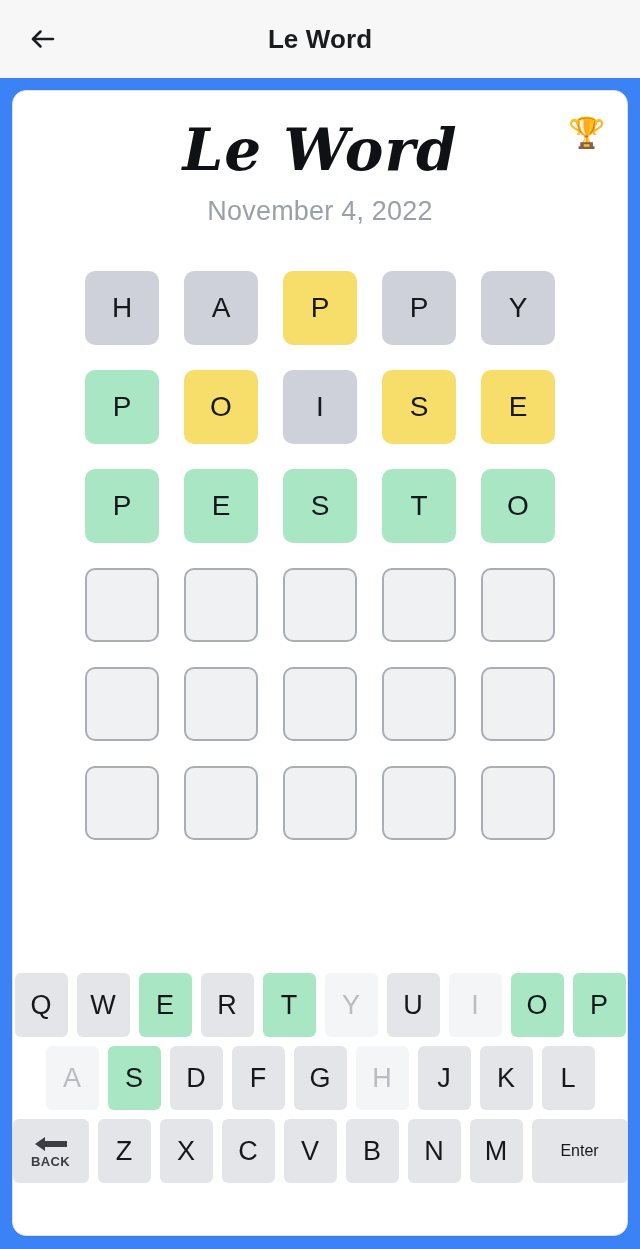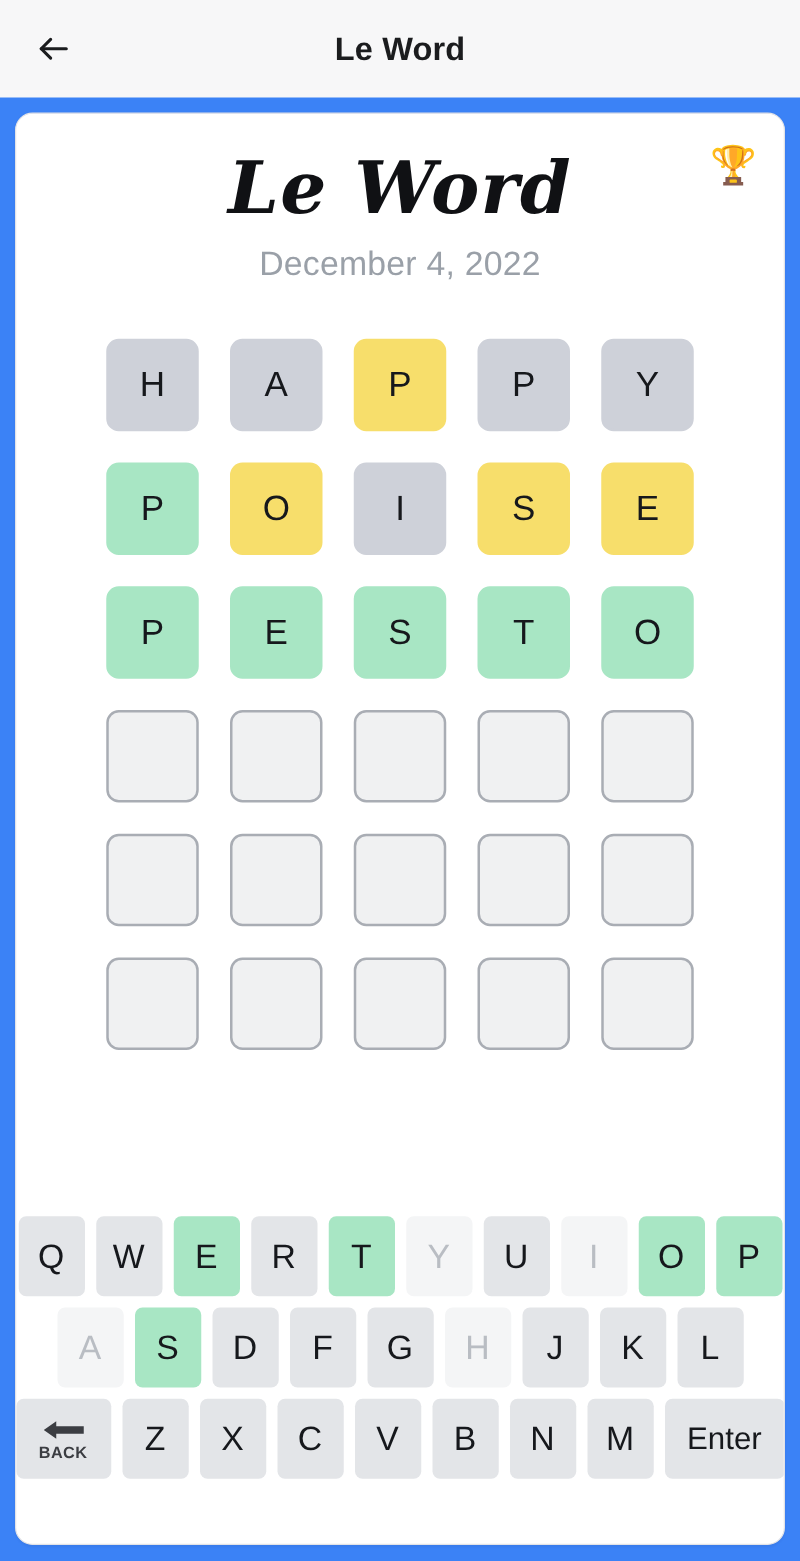--- a/index.html
+++ b/index.html
@@ -166,21 +166,21 @@
     justify-content: center;
     font-family: "Liberation Sans", sans-serif;
     font-size: 27px;
     color: #16181c;
     cursor: pointer;
     user-select: none;
     flex: none;
   }
   .key.correct { background: #a8e6c4; color: #16181c; }
   .key.absent  { background: #f4f5f6; color: #b9bdc3; }
-  .key.wide    { width: 96px; font-size: 25px; }
+  .key.wide    { width: 96px; font-size: 16px; }
   .key.back {
     width: 76px;
     flex-direction: column;
     gap: 2px;
   }
   .key.back .back-glyph { display: block; line-height: 0; }
   .key.back .back-label {
     font-size: 13px;
     font-weight: 700;
     letter-spacing: .4px;
@@ -203,21 +203,21 @@
       </span>
     </button>
     <div class="nav-title">Le Word</div>
   </div>
 
   <div class="card">
 
     <div class="logo-area">
       <button class="trophy-btn">🏆</button>
       <div class="logo-title">Le Word</div>
-      <div class="logo-date">December 4, 2022</div>
+      <div class="logo-date">November 4, 2022</div>
     </div>
 
     <div class="grid" id="board">
         <div class="grid-row">
           <div class="tile absent">H</div>
           <div class="tile absent">A</div>
           <div class="tile present">P</div>
           <div class="tile absent">P</div>
           <div class="tile absent">Y</div>
         </div>

